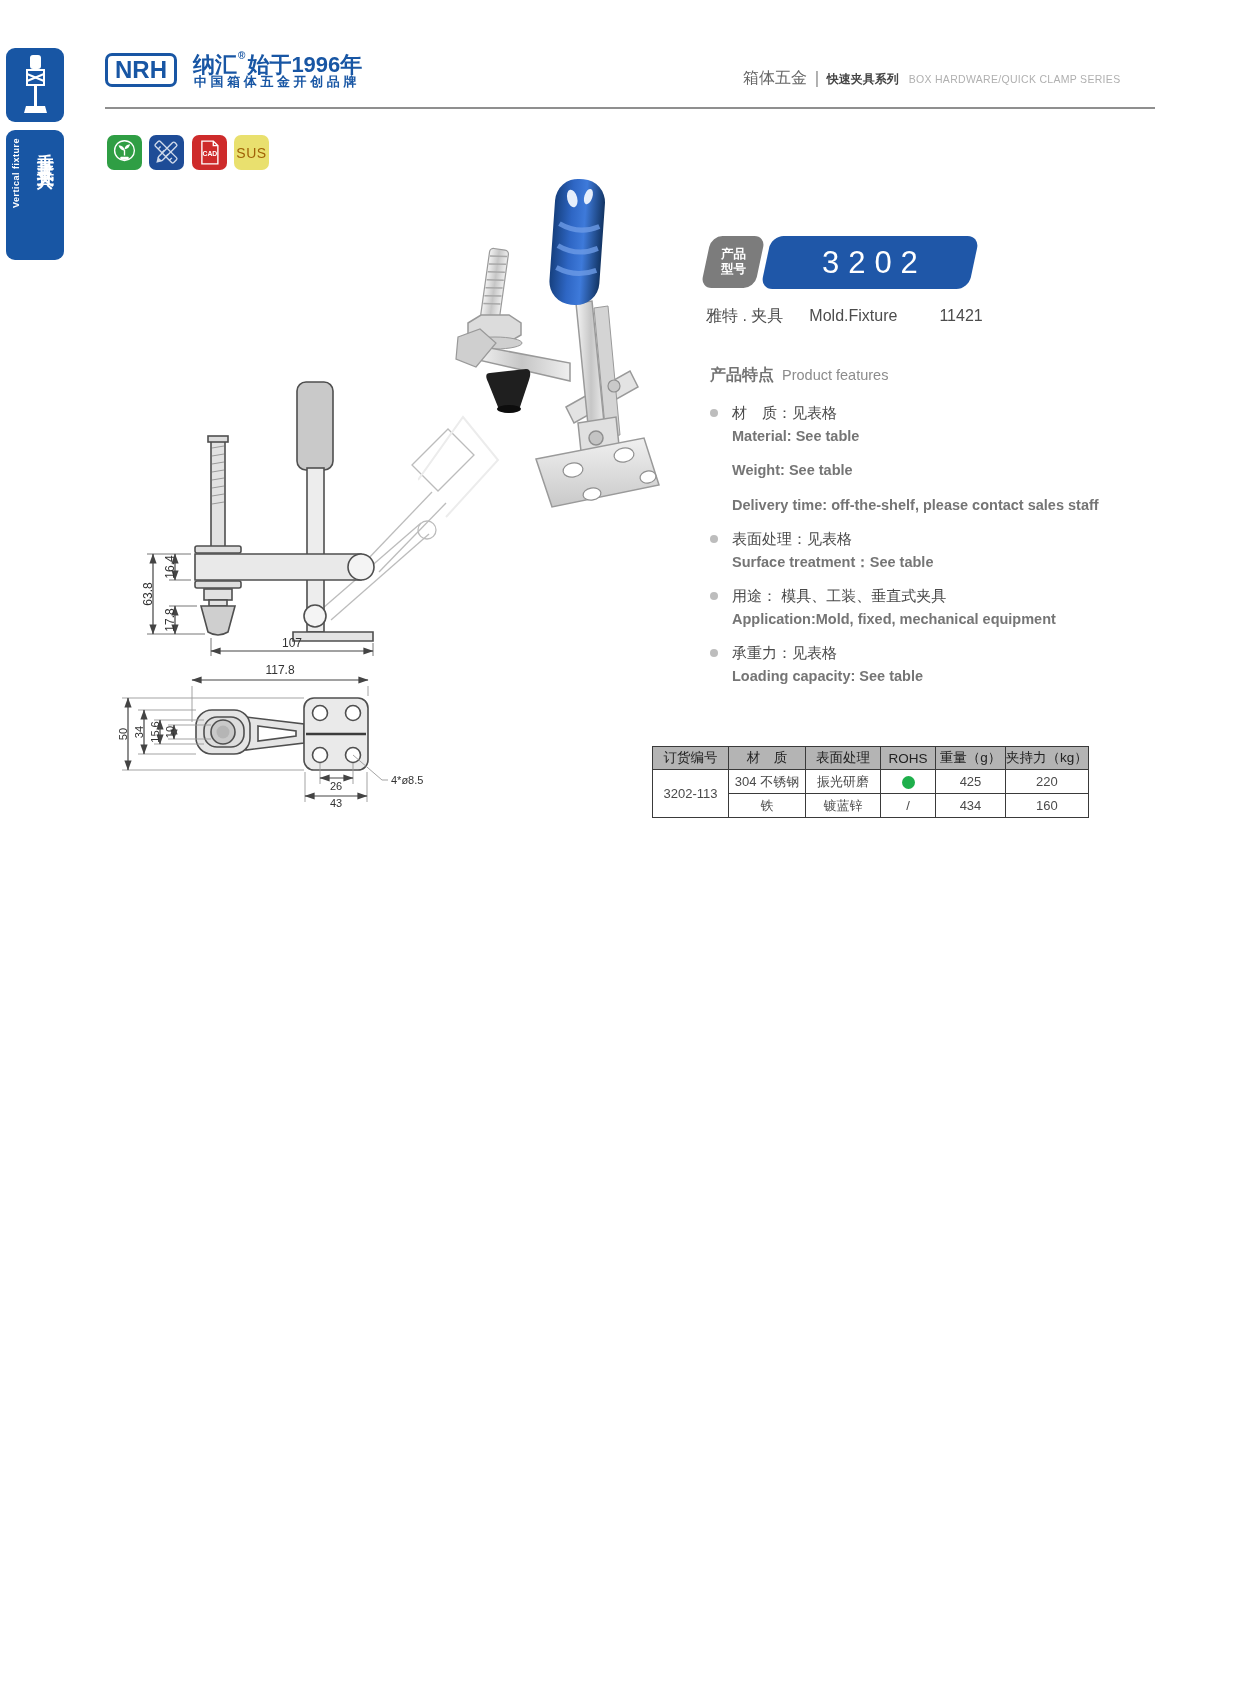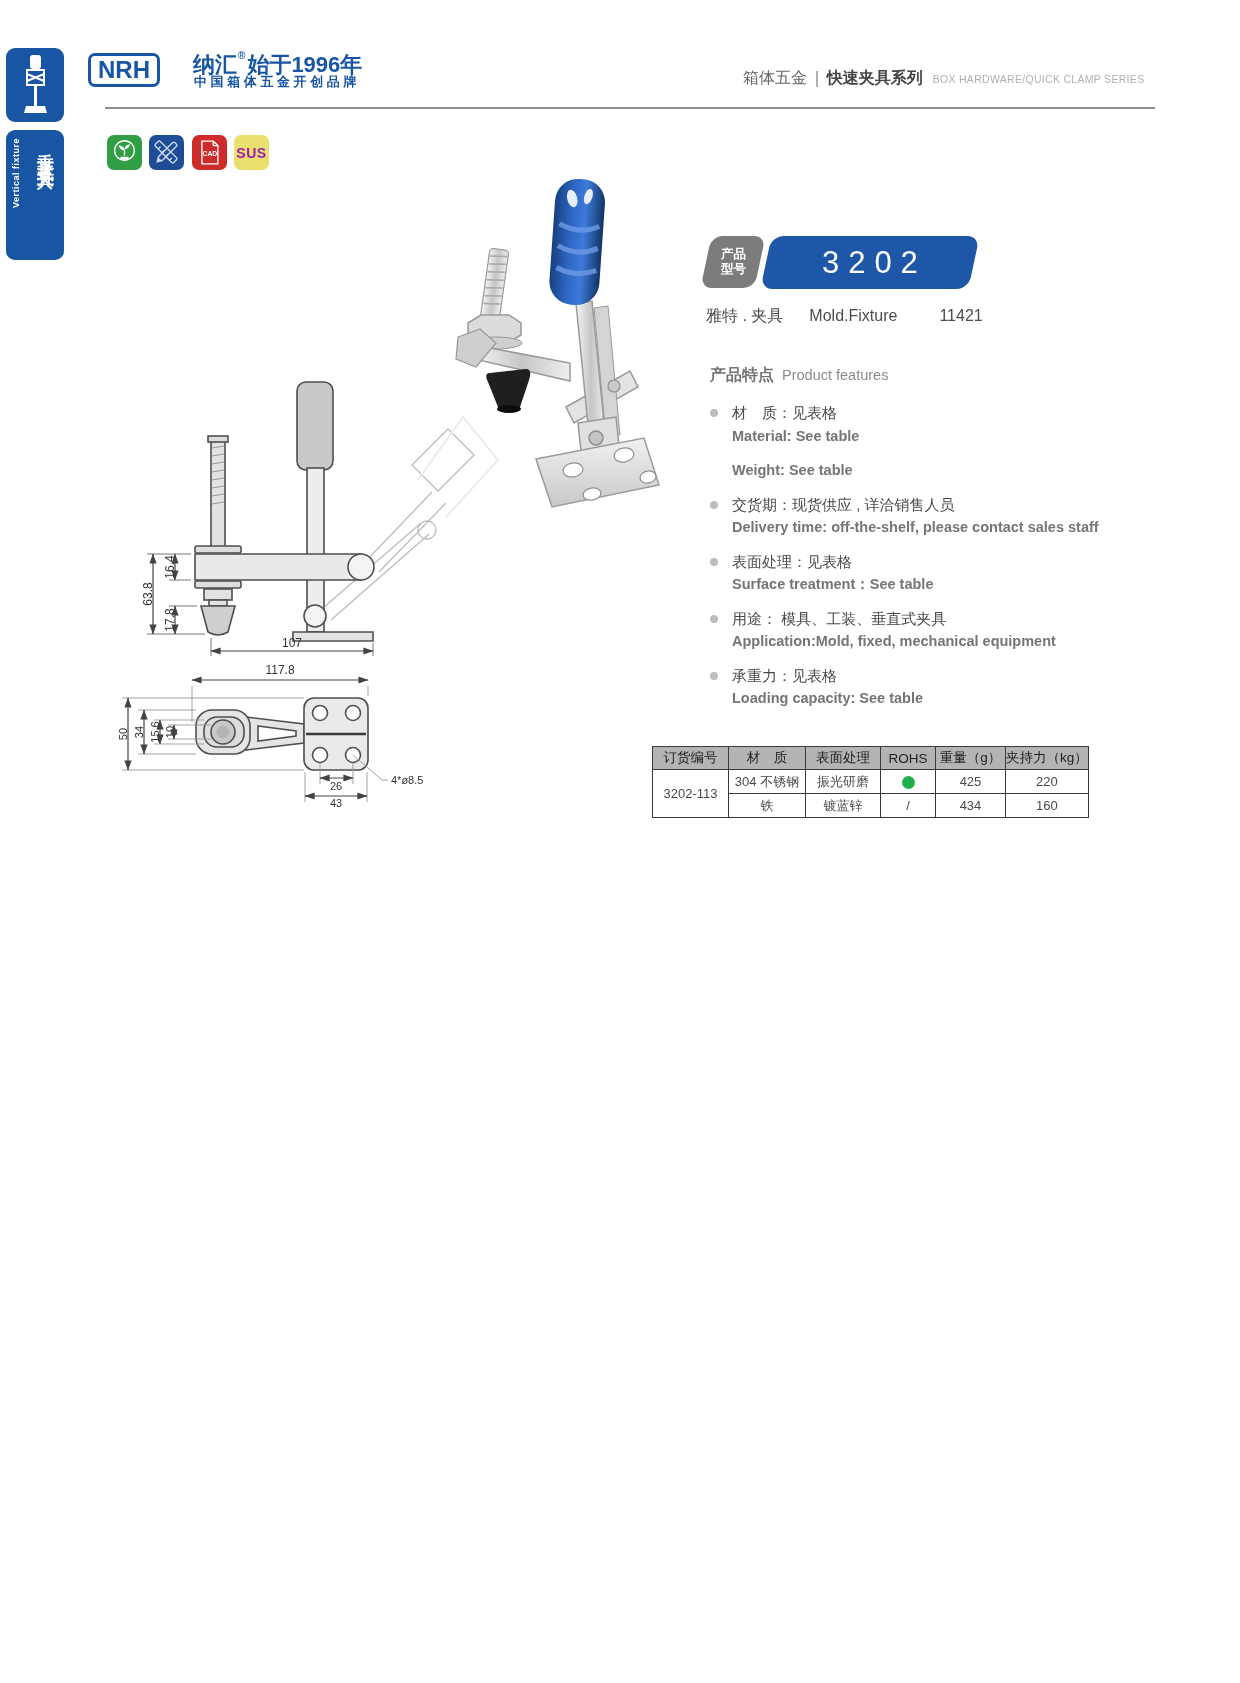--- a/index.html
+++ b/index.html
@@ -9,43 +9,43 @@
   
   .side-box{position:absolute;background:#1856a4;border-radius:9px;}
   .side-box.icon{left:6px;top:48px;width:58px;height:74px;}
   .side-box.label{left:6px;top:130px;width:58px;height:130px;}
   .v-cn{position:absolute;right:7px;top:10px;writing-mode:vertical-rl;text-orientation:upright;
         color:#fff;font-size:17px;letter-spacing:5px;font-weight:bold;}
   .v-en{position:absolute;left:5px;top:8px;writing-mode:vertical-rl;transform:rotate(180deg);
         color:#fff;font-size:9px;font-weight:bold;letter-spacing:.5px;}
 
   
-  .nrh-box{position:absolute;left:88px;top:53px;width:66px;height:28px;border:3px solid #1856a4;
+  .nrh-box{position:absolute;left:105px;top:53px;width:66px;height:28px;border:3px solid #1856a4;
            border-radius:7px;display:flex;align-items:flex-start;justify-content:center;}
   .nrh-box span{color:#1856a4;font-size:24px;font-weight:bold;letter-spacing:0px;}
   .brand-line{position:absolute;left:193px;top:50px;color:#1856a4;font-weight:bold;font-size:22px;
               display:flex;align-items:flex-start;white-space:nowrap;}
   .brand-line .reg{font-size:10px;margin:0 2px 0 1px;}
   .brand-tag{position:absolute;left:194px;top:73px;color:#1856a4;font-weight:bold;font-size:13px;
              letter-spacing:3.6px;white-space:nowrap;}
   .hdr-right{position:absolute;left:743px;top:68px;display:flex;align-items:baseline;white-space:nowrap;}
   .hdr-right .cn1{font-size:16px;color:#666;}
   .hdr-right .bar{font-size:16px;color:#666;margin:0 2px;}
-  .hdr-right .cn2{font-size:16px;color:#444;font-weight:bold;}
+  .hdr-right .cn2{font-size:12px;color:#444;font-weight:bold;}
   .hdr-right .en{font-size:10.5px;color:#b0b0b0;margin-left:10px;letter-spacing:.3px;}
   .hdr-line{position:absolute;left:105px;top:107px;width:1050px;height:2px;background:#8f8f8f;}
 
   
   .cicon{position:absolute;top:135px;width:35px;height:35px;border-radius:7px;
          display:flex;align-items:center;justify-content:center;}
   .cicon.eco{left:107px;background:#2f9e44;}
   .cicon.tools{left:149px;background:#1e4c97;}
   .cicon.cad{left:192px;background:#ce2b2b;}
   .cicon.sus{left:234px;background:#e9e06e;}
-  .cicon.sus span{color:#a21caf;font-weight:bold;font-size:14px;letter-spacing:.5px;}
+  .cicon.sus span{color:#a16207;font-weight:normal;font-size:14px;letter-spacing:.5px;}
 
   
   .badge-gray{position:absolute;left:706px;top:236px;width:54px;height:52px;background:#7c7c7c;
               border-radius:11px;transform:skewX(-12deg);display:flex;align-items:center;justify-content:center;}
   .badge-gray .inner{transform:skewX(12deg);color:#fff;font-size:12.5px;line-height:15px;text-align:center;font-weight:bold;}
   .badge-blue{position:absolute;left:766px;top:236px;width:208px;height:53px;background:#1f57a8;
               border-radius:12px;transform:skewX(-12deg);display:flex;align-items:center;justify-content:center;}
   .badge-blue .inner{transform:skewX(12deg);color:#fff;font-size:31px;letter-spacing:9px;padding-left:9px;}
   .name-row{position:absolute;left:706px;top:306px;display:flex;align-items:baseline;font-size:16px;color:#4c4c4c;white-space:nowrap;}
   .name-row .en{margin-left:26px;}
@@ -378,24 +378,20 @@
       <div class="f-line1">
           <span class="f-bullet"></span>
           <span>材　质：见表格</span>
         </div>
       <div class="f-line2">Material: See table</div>
     </div>
     <div class="f-item">
       <div class="f-line2">Weight: See table</div>
     </div>
     <div class="f-item">
-      <div class="f-line1">
-          <span class="f-bullet"></span>
-          <span>交货期：现货供应 , 详洽销售人员</span>
-        </div>
       <div class="f-line2">Delivery time: off-the-shelf, please contact sales staff</div>
     </div>
     <div class="f-item">
       <div class="f-line1">
           <span class="f-bullet"></span>
           <span>表面处理：见表格</span>
         </div>
       <div class="f-line2">Surface treatment：See table</div>
     </div>
     <div class="f-item">

